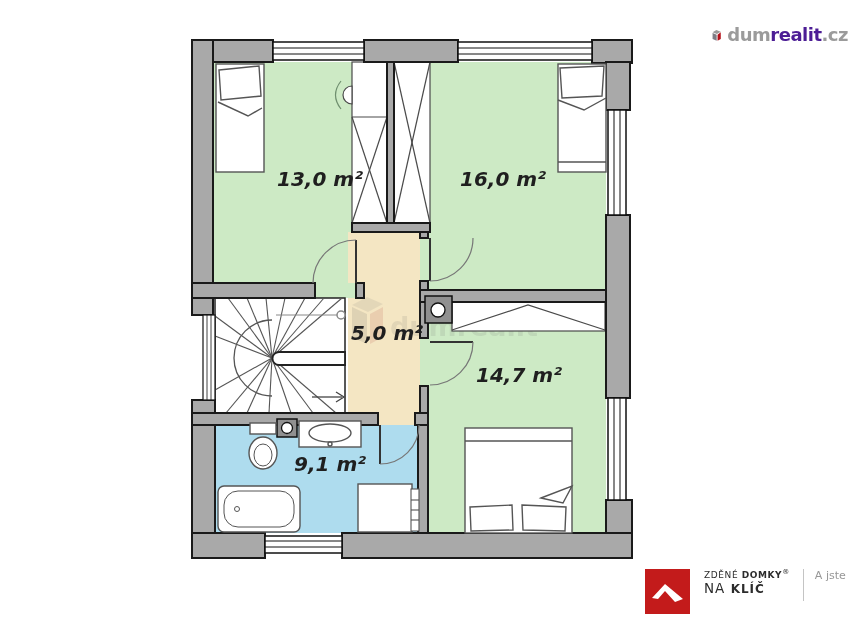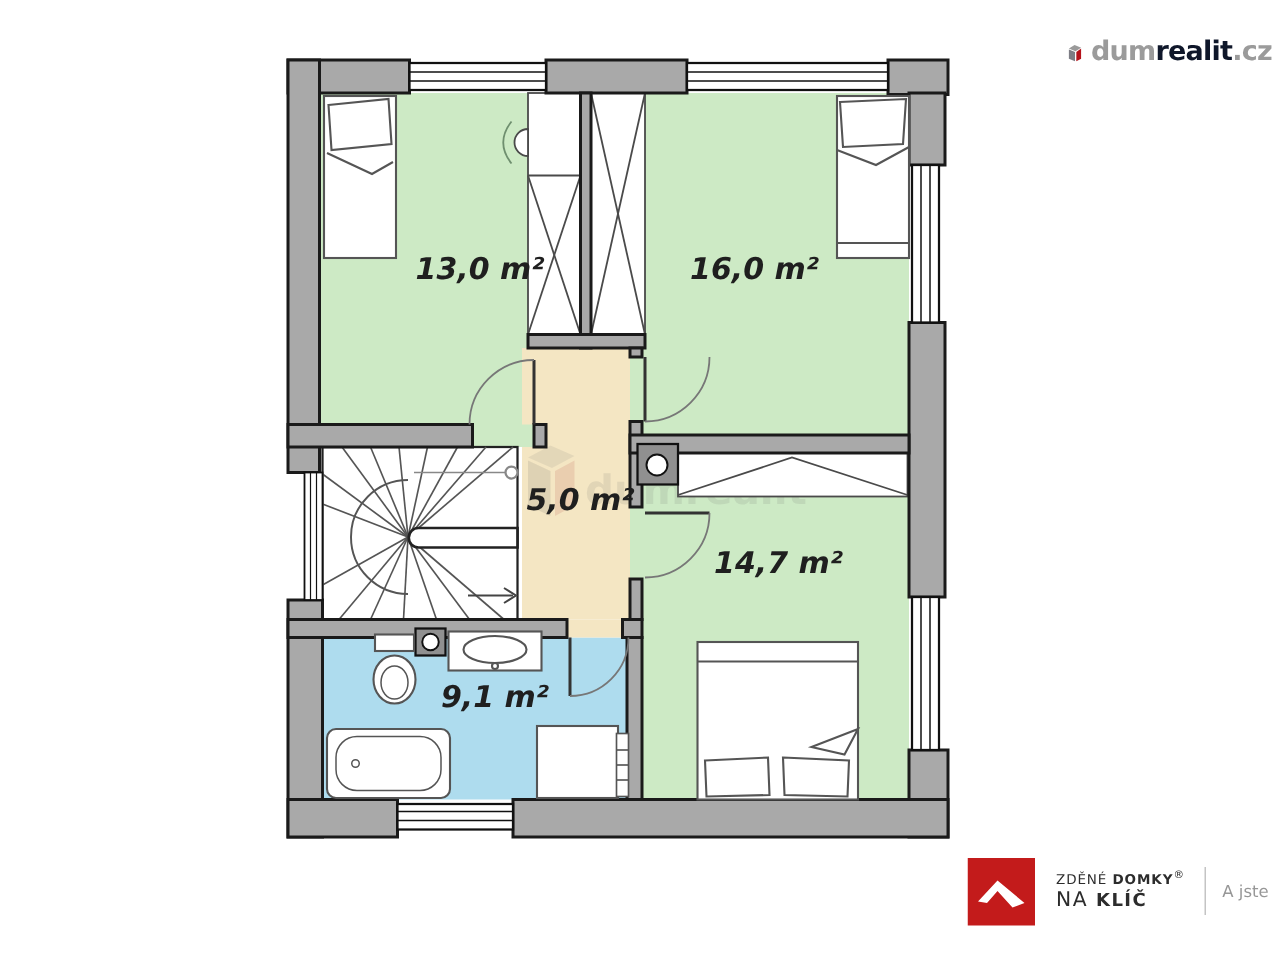--- a/index.html
+++ b/index.html
@@ -9,25 +9,25 @@
   svg text{user-select:none;}
 
   .room-label{font-family:"DejaVu Sans","Liberation Sans",sans-serif;
               font-style:italic;font-weight:bold;font-size:20px;fill:#1f1f1f;}
 
   
   .logo-top{position:absolute;left:712px;top:12px;width:136px;height:46px;
             display:flex;align-items:center;gap:6px;overflow:hidden;white-space:nowrap;}
   .logo-top .word{font-size:18px;font-weight:700;letter-spacing:-0.5px;line-height:46px;}
   .lt-gray{color:#9b9b9b;}
-  .lt-red{color:#0f172a;}
+  .lt-red{color:#4c1d95;}
 
   
   .logo-bottom{position:absolute;left:645px;top:569px;width:203px;height:50px;
-               display:flex;align-items:center;overflow:hidden;white-space:nowrap;}
+               display:flex;align-items:flex-start;overflow:hidden;white-space:nowrap;}
   .lb-square{width:45px;height:45px;background:#c31b1b;flex:0 0 auto;}
   .lb-text{margin-left:14px;color:#2c2c2c;line-height:1.1;}
   .lb-line1{font-size:9px;letter-spacing:0.6px;}
   .lb-line1 .bold{font-weight:700;}
   .lb-reg{font-size:7px;vertical-align:super;}
   .lb-line2{font-size:13.5px;letter-spacing:1px;}
   .lb-line2 .bold{font-weight:700;font-size:12px;}
   .lb-divider{width:1px;height:32px;background:#c4c4c4;margin:0 11px 0 13px;flex:0 0 auto;}
   .lb-tagline{color:#979797;font-size:11px;}
 </style>

